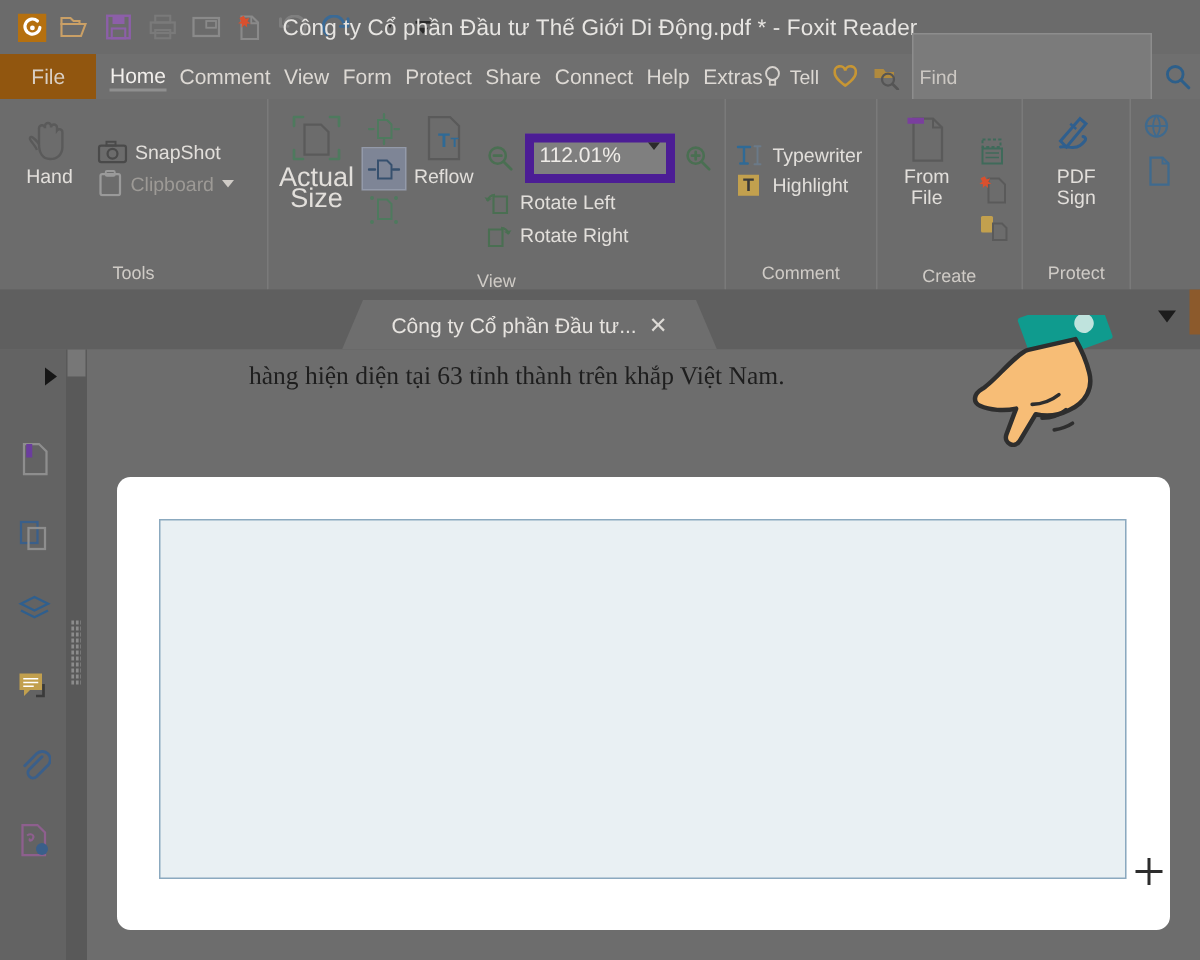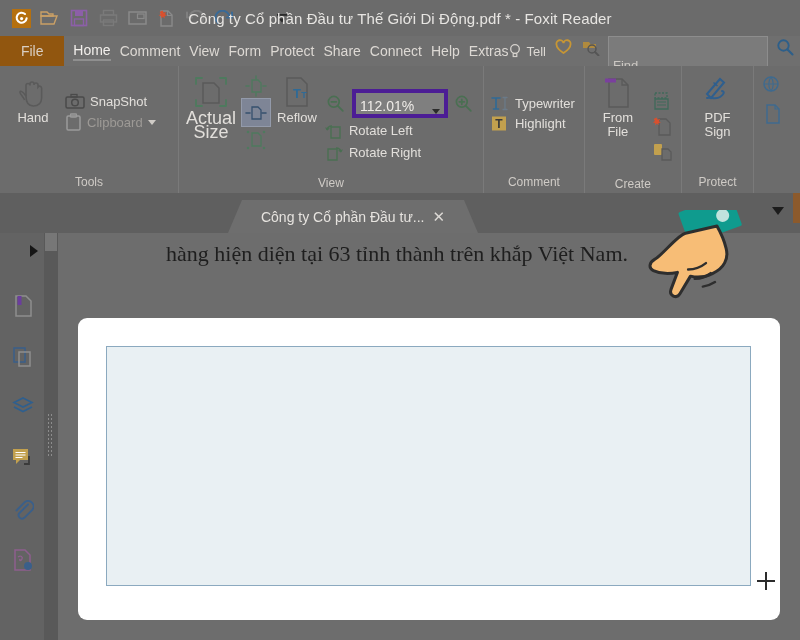--- a/index.html
+++ b/index.html
@@ -32,21 +32,21 @@
     background:#6f6f6f;display:flex;align-items:stretch;
   }
   .file-tab{
     width:82px;background:#91560f;color:#d9cfc4;
     display:flex;align-items:center;justify-content:center;
     font-size:14px;
   }
   .menu-items{display:flex;align-items:center;gap:9px;padding-left:9px;}
   .menu-item{font-size:14px;color:#ddd9d4;white-space:nowrap;}
   .menu-item.active{color:#f2efec;border-bottom:2px solid #8f8f8f;padding-bottom:1px;}
-  .menu-right{margin-left:auto;display:flex;gap:6px;padding-right:4px;}
+  .menu-right{margin-left:auto;display:flex;align-items:center;gap:6px;padding-right:4px;}
   .tell{display:flex;align-items:center;gap:4px;font-size:13px;color:#ddd9d4;}
   .findbox{
     width:150px;height:21px;background:#7b7b7b;border:1px solid #8d8d8d;
     display:flex;align-items:center;padding:18px 4px;
   }
   .findbox span{font-size:13px;color:#ccc8c3;}
 
   
   .ribbon{
     position:absolute;left:0;top:66px;width:800px;height:127px;
@@ -64,22 +64,22 @@
   }
   .bigbtn .ico{height:36px;display:flex;align-items:center;justify-content:center;}
   .smallcol{display:flex;flex-direction:column;gap:3px;padding-top:6px;margin-top:17px;}
   .smallbtn{display:flex;align-items:center;gap:5px;font-size:13px;color:#e2dfdb;white-space:nowrap;}
   .smallbtn.disabled{color:#9d9a96;}
   .caret{width:0;height:0;border-left:4px solid transparent;border-right:4px solid transparent;border-top:5px solid #2b2b2b;}
   .caret.light{border-top-color:#cfcbc6;}
 
   .zoomrow{display:flex;align-items:center;gap:4px;}
   .zoominput{
-    width:80px;height:21px;background:#7f7f7f;border:4px solid #4c1d95;
-    display:flex;align-items:flex-end;justify-content:space-between;padding:0 4px;
+    width:80px;height:21px;background:#7f7f7f;border:6px solid #4c1d95;
+    display:flex;align-items:flex-start;justify-content:space-between;padding:0 4px;
     font-size:14px;color:#efece8;
   }
   .iconcell{width:24px;height:24px;display:flex;align-items:center;justify-content:center;}
   .fitcol{display:flex;flex-direction:column;align-items:center;gap:0px;padding-top:2px;}
   .fitcell{width:28px;height:27px;display:flex;align-items:center;justify-content:center;}
   .fitcell.sel{background:#7e8596;outline:1px solid #939aaa;}
 
   
   .tabstrip{
     position:absolute;left:0;top:193px;width:800px;height:40px;
@@ -102,21 +102,21 @@
   .docarea{position:absolute;left:0;top:233px;width:800px;height:407px;background:#6b6b6b;}
   .leftbar{position:absolute;left:0;top:0;width:44px;height:407px;background:#636363;}
   .lb-expand{position:absolute;left:30px;top:12px;width:0;height:0;
     border-top:6px solid transparent;border-bottom:6px solid transparent;border-left:8px solid #161616;}
   .lb-icon{position:absolute;left:8px;width:30px;height:30px;display:flex;align-items:center;justify-content:center;}
   .scrollgutter{position:absolute;left:44px;top:0;width:14px;height:407px;background:#595959;}
   .scrollthumb{position:absolute;left:45px;top:0;width:12px;height:18px;background:#777;}
   .page{position:absolute;left:58px;top:0;right:0;height:407px;background:#6d6d6d;}
   .doctext{
     position:absolute;left:108px;top:8px;font-family:"Liberation Serif", serif;
-    font-size:22px;color:#1e1e1e;white-space:nowrap;
+    font-size:17px;color:#1e1e1e;white-space:nowrap;
   }
   .dotgrip{position:absolute;left:47px;top:180px;width:7px;height:44px;
      background-image:radial-gradient(#8c8c8c 1px, transparent 1px);
      background-size:3px 4px;}
 
   
   .card{
     position:absolute;left:78px;top:318px;width:702px;height:302px;
     background:#ffffff;border-radius:9px;
   }

